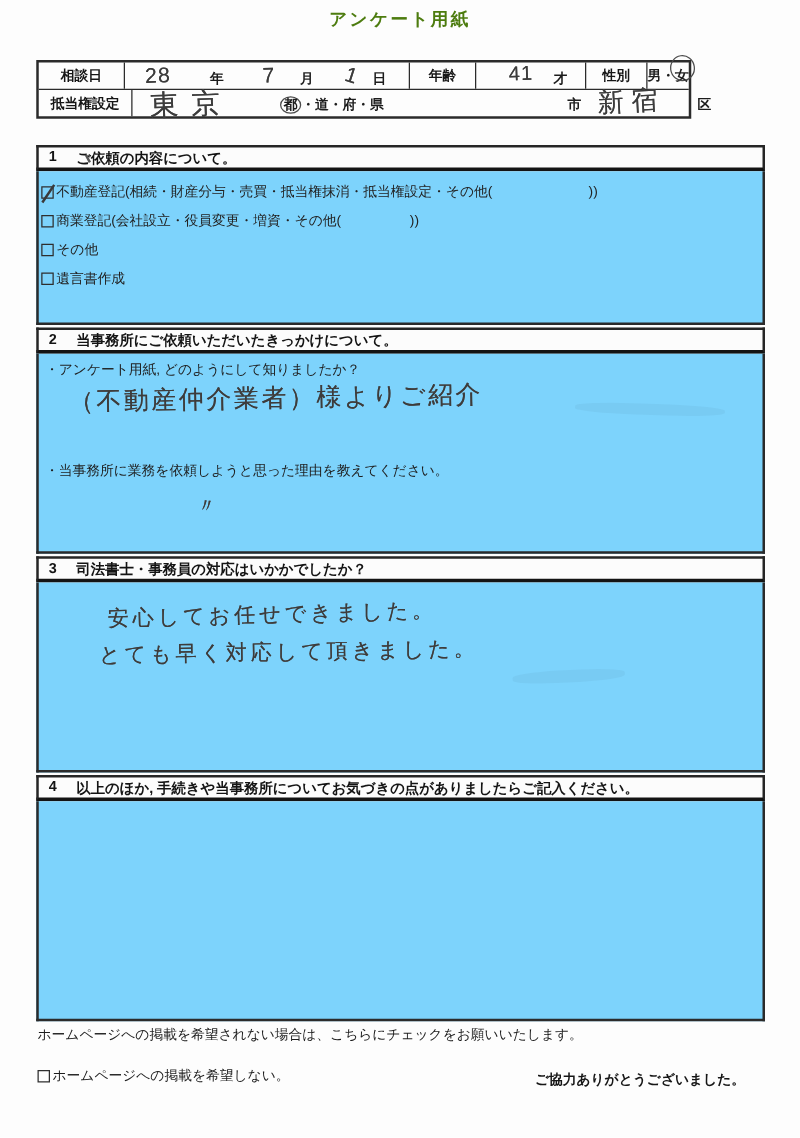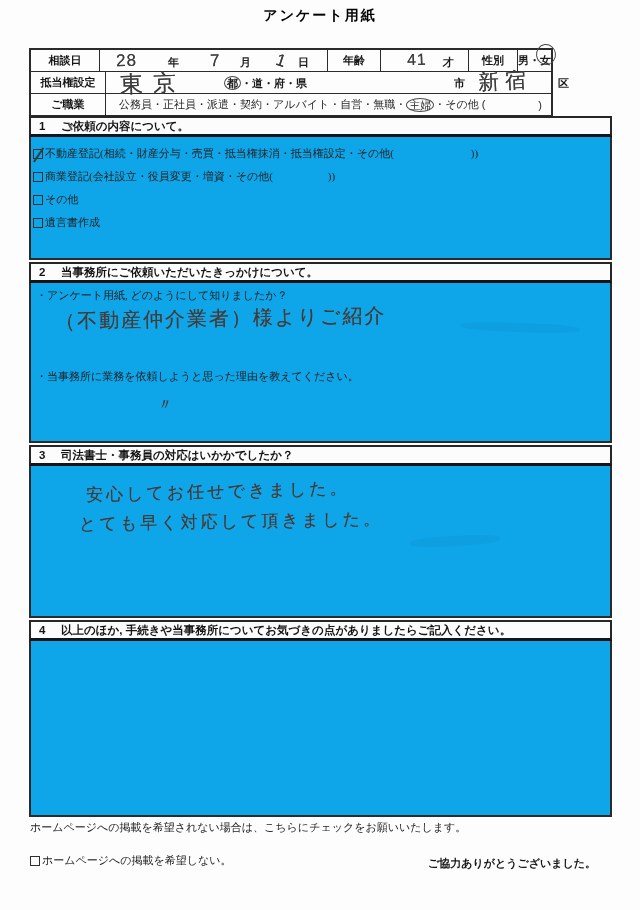--- a/index.html
+++ b/index.html
@@ -6,21 +6,21 @@
   html,body { width:640px; height:910px; }
   body {
     font-family: "Liberation Sans", "DejaVu Sans", sans-serif;
     background:#ffffff;
     color:#1f1f1f;
   }
   .page { position:relative; width:640px; height:910px; background:#fdfdfd; overflow:hidden; }
 
   .doc-title {
     position:absolute; top:7px; left:0; width:100%;
-    text-align:center; font-size:14px; font-weight:bold; letter-spacing:2px; color:#000000;
+    text-align:center; font-size:14px; font-weight:bold; letter-spacing:2px; color:#4d7c0f;
   }
 
   
   .itable { position:absolute; left:29px; top:48px; width:524px; border:2px solid #2b2b2b; background:#fdfdfd; }
   .irow { display:flex; border-bottom:1.5px solid #2b2b2b; height:22px; }
   .irow:last-child { border-bottom:none; height:21px; }
   .cell { border-right:1.5px solid #2b2b2b; display:flex; align-items:center; position:relative; font-size:11px; }
   .cell:last-child { border-right:none; }
   .lab { justify-content:center; font-weight:bold; color:#161616; }
   .w-label { width:75px; }
@@ -61,21 +61,21 @@
 
   
   .sec { position:absolute; left:29px; width:583px; }
   .sec-header {
     height:21px; border:2px solid #262626; border-bottom:3px solid #141414;
     background:#fcfcfc; display:flex; align-items:center;
     font-weight:bold; font-size:11.5px; color:#141414; padding-left:8px;
   }
   .sec-num { width:22px; }
   .sec-body {
-    border:2px solid #2b2b2b; border-top:none; background:#0ea5e9; position:relative;font-family:Liberation Serif, serif;
+    border:2px solid #2b2b2b; border-top:none; background:#7dd3fc; position:relative;
   }
 
   .chkline { display:flex; align-items:center; height:23px; padding-left:2px; font-size:11px; color:#222; }
   .chkbox {
     width:10px; height:10px; border:1.5px solid #2e2e2e; margin-right:2px;
     position:relative; flex:0 0 auto;
   }
   .checkmark {
     position:absolute; left:-4px; top:4px; width:17px; height:1.7px;
     background:#3a3a3a; transform:rotate(-56deg);
@@ -132,30 +132,20 @@
       <div class="cell lab w-label">抵当権設定</div>
       <div class="cell w-rest">
         <span class="hw abs" style="left:14px; top:-4px; font-size:23px; letter-spacing:10px;">東京</span>
         <span class="printed abs" style="left:118px; top:4px;text-align:right;"><span class="circled">都</span><span>・道・府・県</span></span>
         <span class="printed abs" style="left:348px; top:4px;">市</span>
         <span class="hw abs" style="left:372px; top:-5px; font-size:21px; letter-spacing:6px; transform:rotate(-3deg);">新宿</span>
         <span class="printed abs" style="left:452px; top:4px;">区</span>
       </div>
     </div>
 
-    <div class="irow">
-      <div class="cell lab w-label">ご職業</div>
-      <div class="cell w-rest" style="padding:0 9px 0 13px;">
-        <span>公務員・正社員・派遣・契約・アルバイト・自営・無職・</span>
-        <span class="circled">主婦</span>
-        <span>・その他 (</span>
-        <span style="flex:1;"></span>
-        <span>)</span>
-      </div>
-    </div>
   </div>
 
   <div class="sec" style="top:116px;">
     <div class="sec-header">
       <span class="sec-num">1</span>
       <span>ご依頼の内容について。</span>
     </div>
     <div class="sec-body" style="height:123px; padding-top:5px;">
       <div class="chkline">
         <span class="chkbox">

